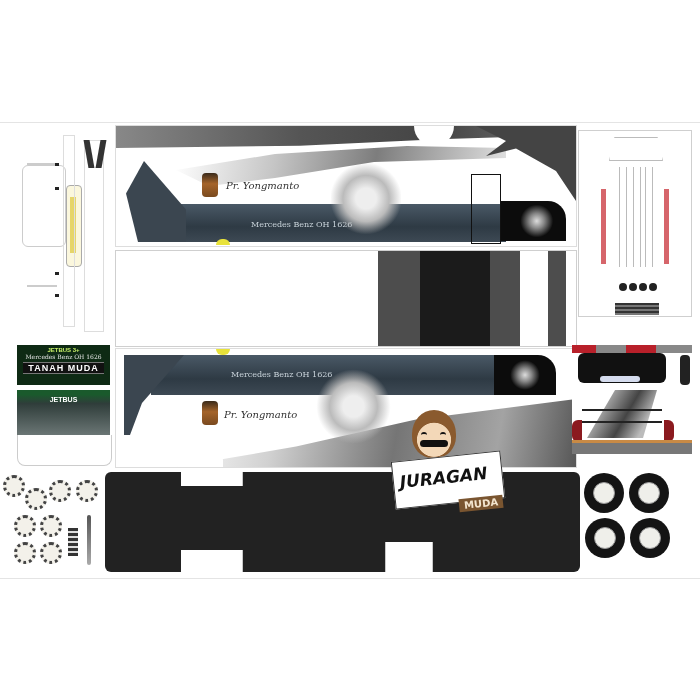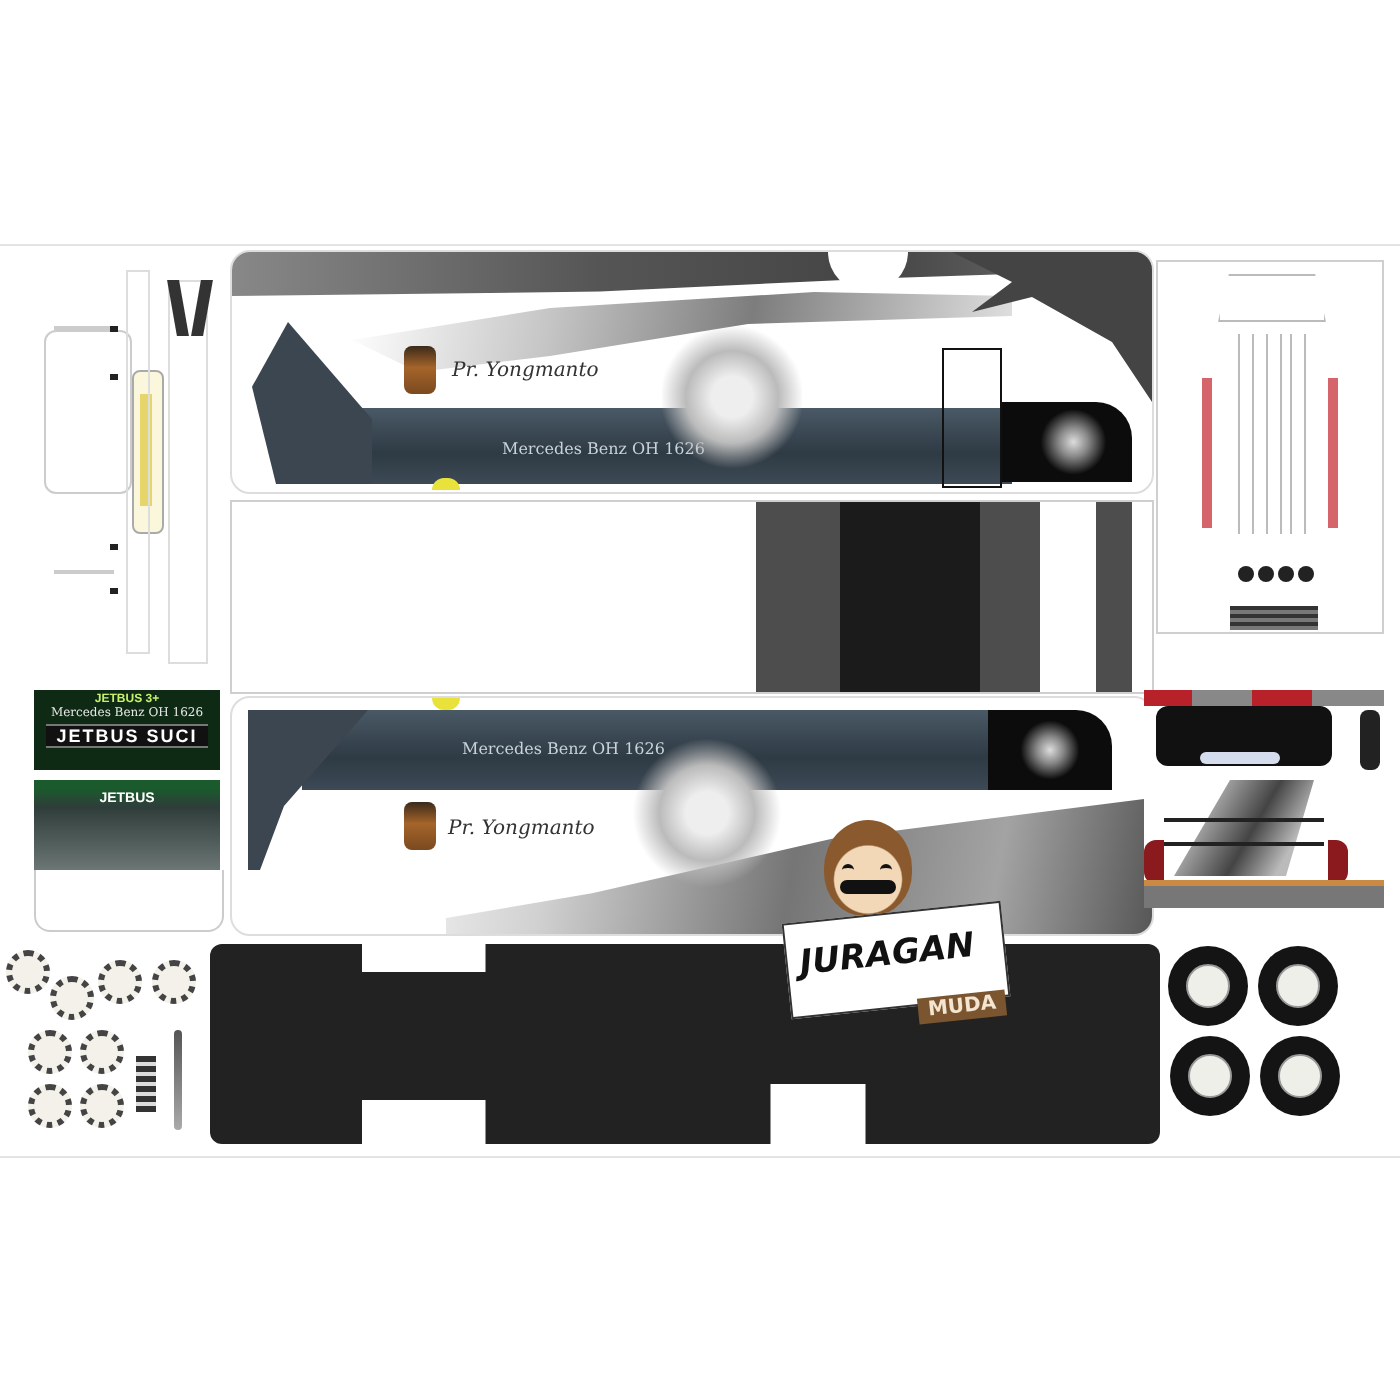--- a/index.html
+++ b/index.html
@@ -1,21 +1,21 @@
 <!DOCTYPE html>
 <html><head>
 <meta charset="utf-8">
 <style>
   html,body{margin:0;padding:0;background:#ffffff;}
   body{width:700px;height:700px;position:relative;overflow:hidden;font-family:"Liberation Sans",sans-serif;}
   .sheet{position:absolute;left:0;top:122px;width:700px;height:455px;background:#fff;border-top:1px solid #e4e4e4;border-bottom:1px solid #e4e4e4;}
   .abs{position:absolute;}
   .outline{border:1px solid #cfcfcf;}
   
-  .side{position:absolute;overflow:hidden;background:#fff;border-radius:10px;}
+  .side{position:absolute;overflow:hidden;background:#fff;}
   .window-band{position:absolute;background:linear-gradient(180deg,#4a5966,#2e3a44 60%,#3d4954);}
   .dark-swoosh{position:absolute;background:#555;}
   .roofcut{position:absolute;background:#fff;border-radius:22px 22px 0 0;}
   .emblem{position:absolute;background:#0c0c0c;overflow:hidden;}
   .portrait{position:absolute;width:16px;height:24px;background:linear-gradient(180deg,#3a2a1a,#a5642a 45%,#7a4a1f);border-radius:4px;}
   .script{position:absolute;font-family:"DejaVu Serif",serif;font-style:italic;font-size:10px;color:#333;white-space:nowrap;}
   .wintext{position:absolute;font-family:"DejaVu Serif",serif;font-size:8px;color:#c9d3da;white-space:nowrap;}
   
   .roof{position:absolute;left:115px;top:127px;width:460px;height:100px;background:#fff;border:1px solid #cfcfcf;}
   .roof-block{position:absolute;}
@@ -97,21 +97,21 @@
 <div class="floor" style="left:105px;top:472px;width:475px;height:100px;border-radius:6px;clip-path:polygon(0 0,16% 0,16% 14%,29% 14%,29% 0,100% 0,100% 100%,69% 100%,69% 70%,59% 70%,59% 100%,29% 100%,29% 78%,16% 78%,16% 100%,0 100%);"></div>
 
 <div class="juragan" style="left:393px;top:456px;width:108px;height:46px;">
   <div class="juragan-txt" style="padding:10px 0 0 6px;">JURAGAN</div>
 </div>
 <div class="muda" style="left:459px;top:497px;">MUDA</div>
 
 <div class="sign" style="left:17px;top:345px;width:93px;height:40px;">
   <div class="sign-top" style="margin-top:2px;">JETBUS 3+</div>
   <div class="sign-mid">Mercedes Benz OH 1626</div>
-  <div class="sign-bot">JETBUS SUCI</div>
+  <div class="sign-bot">TANAH MUDA</div>
 </div>
 <div class="abs" style="left:17px;top:390px;width:93px;height:45px;background:linear-gradient(180deg,#1a5a2c 0 10%,#2f3d3a 30%,#6b7675 100%);">
   <div class="label-sm" style="color:#fff;text-align:center;margin-top:6px;font-weight:bold;">JETBUS</div>
 </div>
 <div class="abs" style="left:17px;top:435px;width:93px;height:30px;border:1px solid #ccc;border-top:none;border-radius:0 0 8px 8px;"></div>
 
 <div class="hubcap" style="left:3px;top:475px;"></div>
 <div class="hubcap" style="left:25px;top:488px;"></div>
 <div class="hubcap" style="left:49px;top:480px;"></div>
 <div class="hubcap" style="left:76px;top:480px;"></div>

